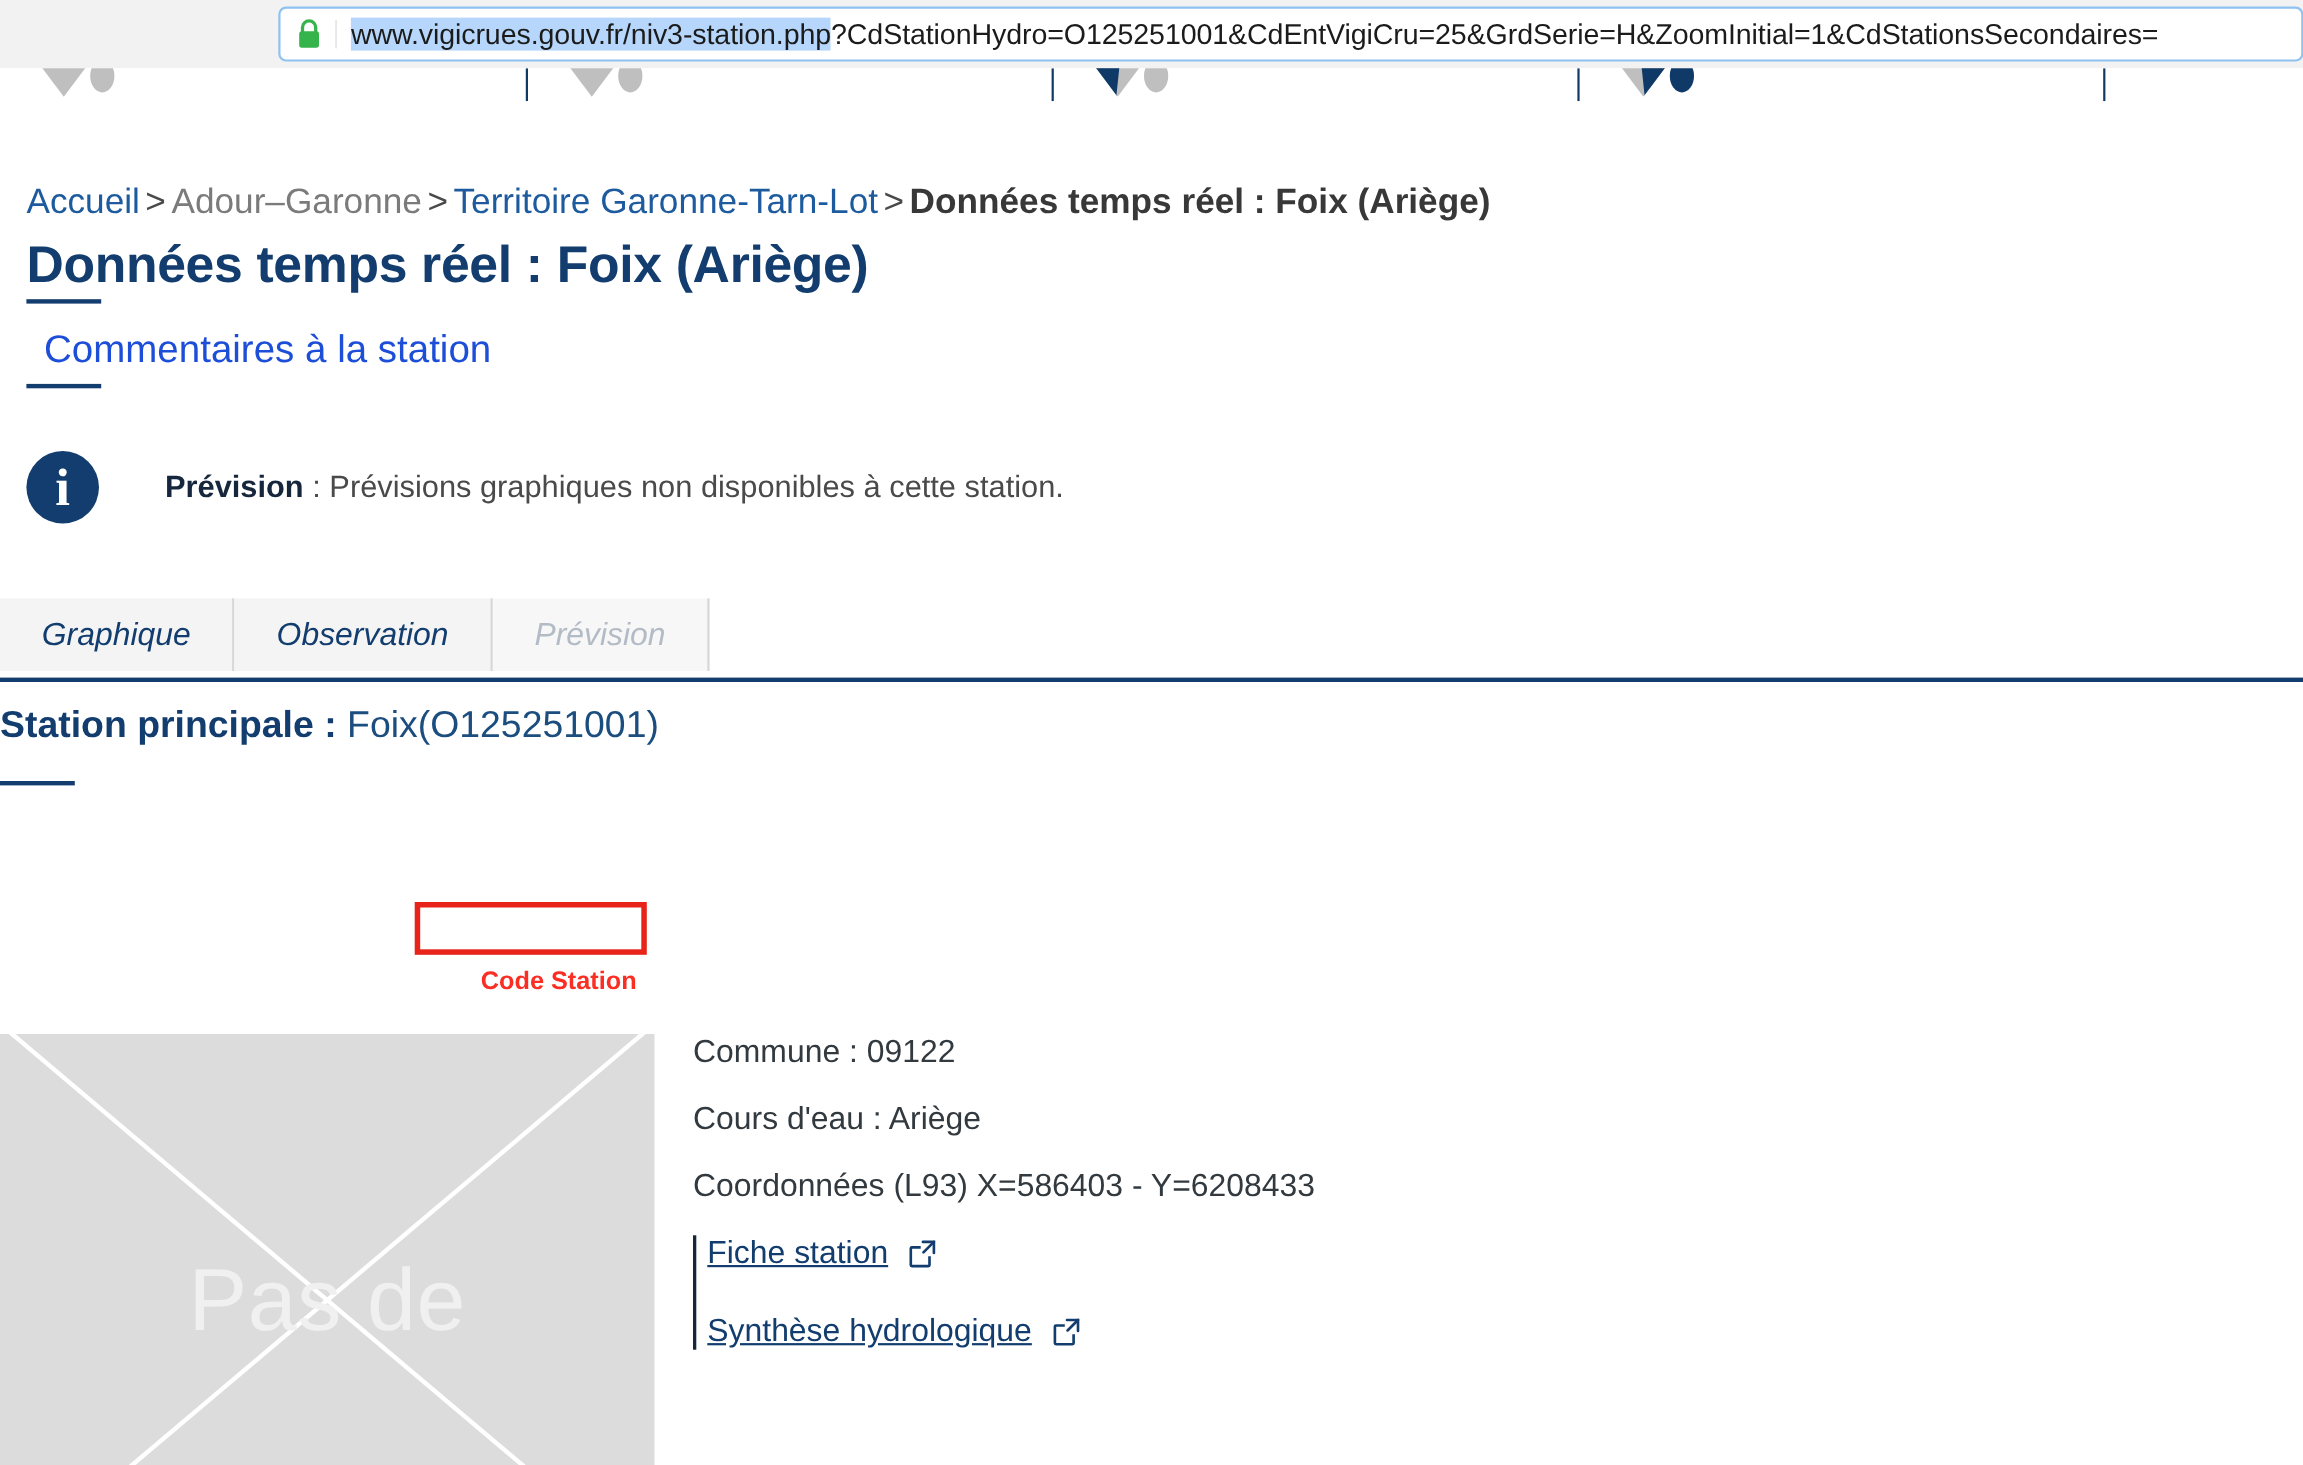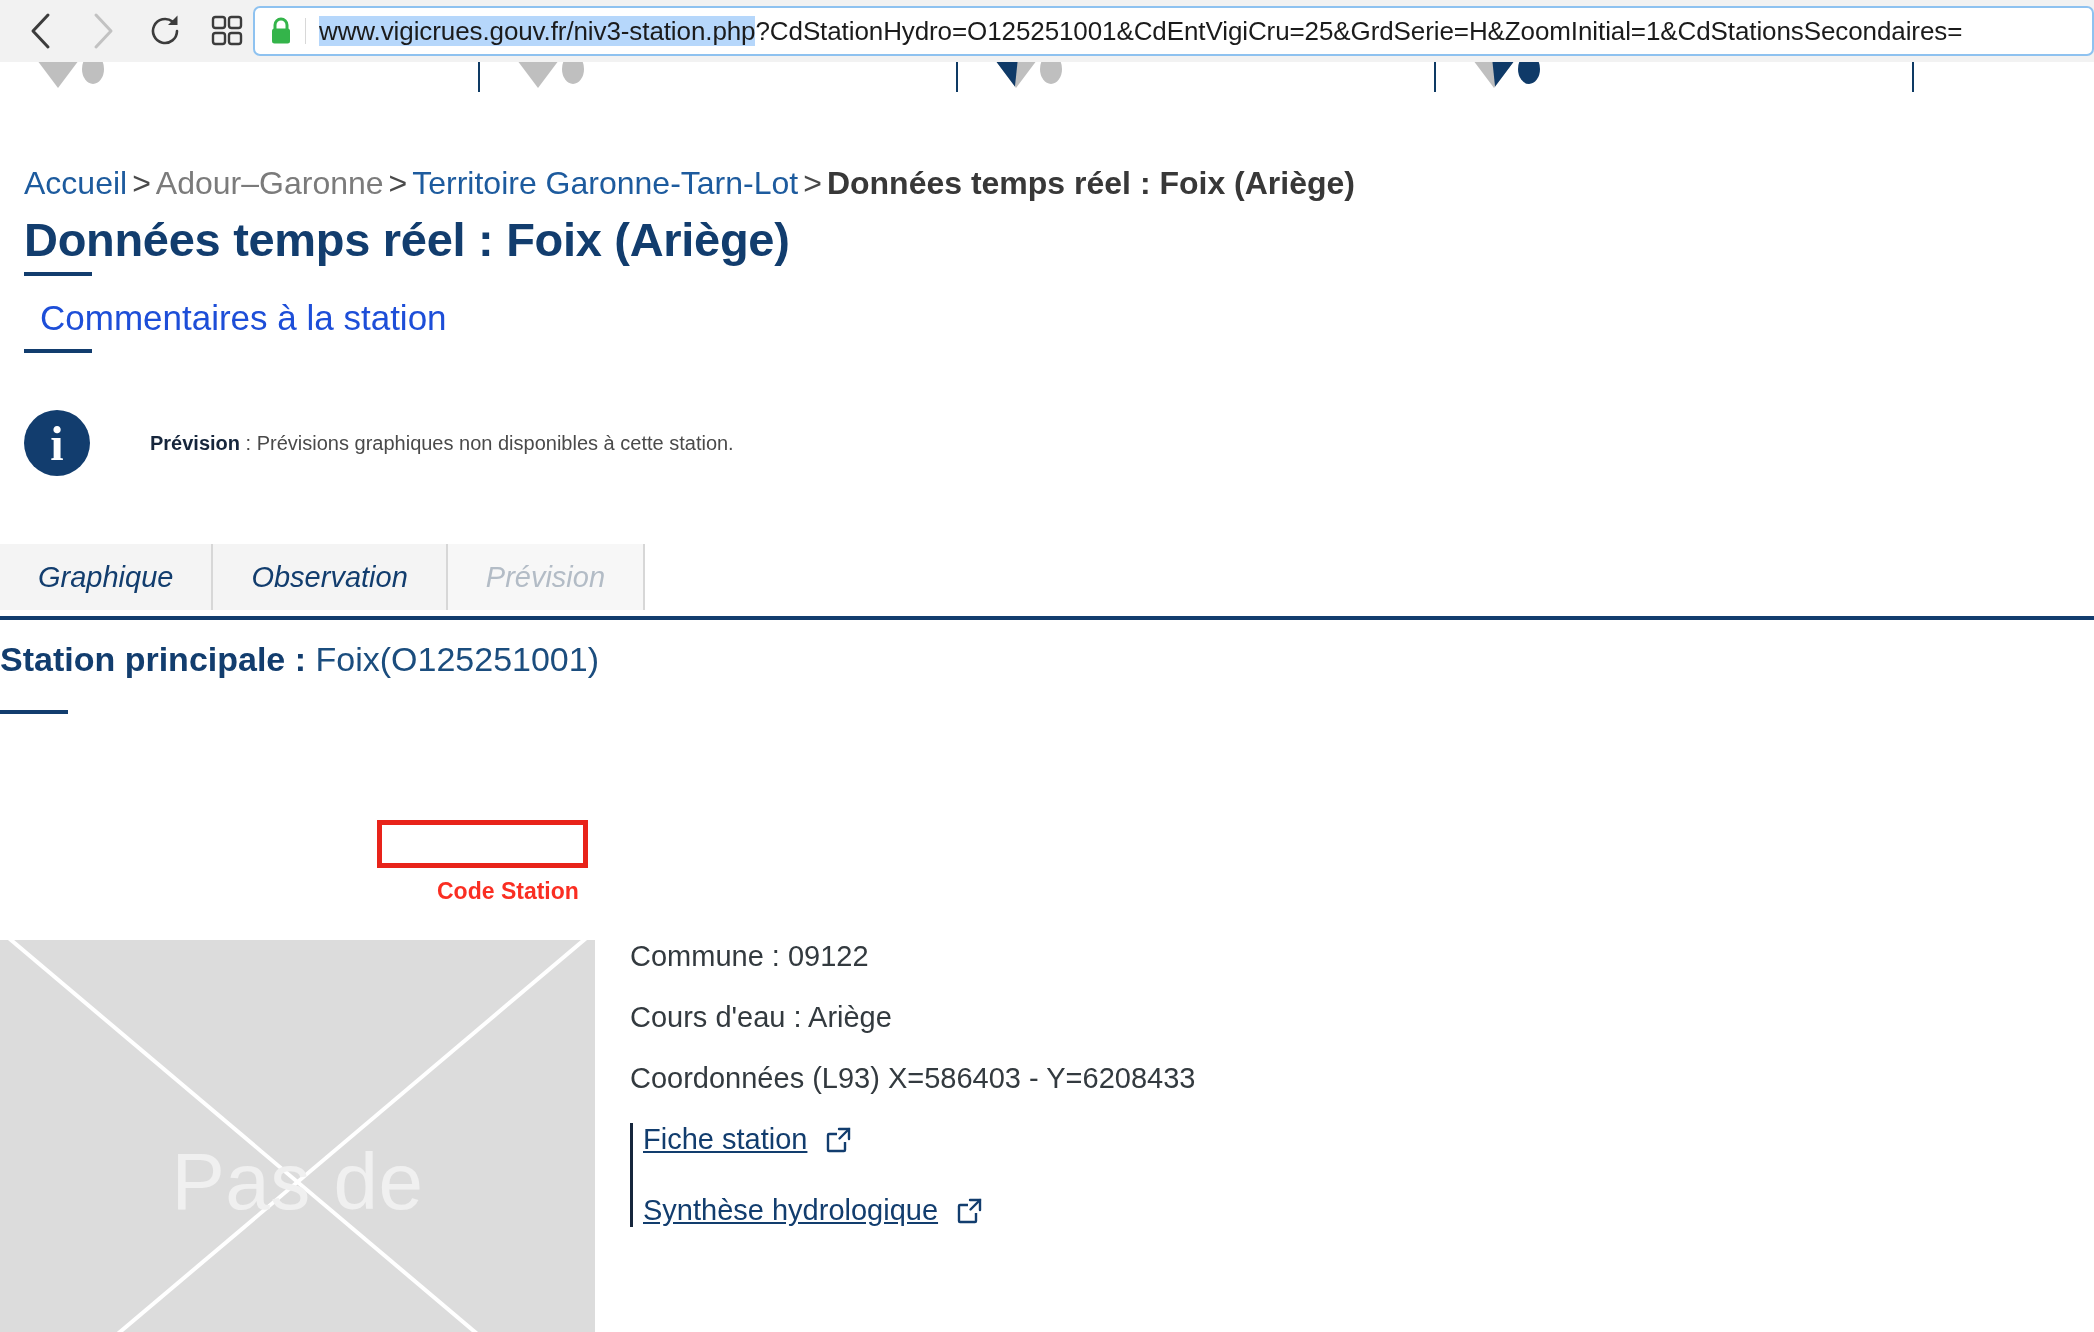--- a/index.html
+++ b/index.html
@@ -9,21 +9,21 @@
     background: #ffffff;
     font-family: "Liberation Sans", sans-serif;
     overflow: hidden;
   }
 
   
   .browser-bar {
     position: absolute; top: 0; left: 0;
     width: 2094px; height: 62px;
     background: #f2f2f2;
-    display: flex; align-items: center;
+    display: flex; align-items: center; justify-content: flex-end;
   }
   .nav-btns { display: flex; align-items: center; gap: 0px; padding-left: 10px; }
   .nav-btn {
     width: 62px; height: 46px;
     display: flex; align-items: center; justify-content: center;
   }
   .nav-btn svg { display: block; }
 
   .url-wrap {
     position: absolute; left: 253px; top: 6px;
@@ -110,21 +110,21 @@
   }
   .info-icon {
     width: 66px; height: 66px; border-radius: 50%;
     background: #123d6e; color: #ffffff;
     display: flex; align-items: center; justify-content: center;
     font-family: "Liberation Serif", serif;
     font-size: 48px; font-weight: bold;
     flex: none;
   }
   .notice-text {
-    margin-left: 60px; font-size: 20px; color: #4a4a4a;
+    margin-left: 60px; font-size: 28px; color: #4a4a4a;
   }
   .notice-text b { color: #16263c; }
 
   
   .tabs {
     position: absolute; left: 0; top: 452px;
     display: flex; align-items: flex-end;
   }
   .tab {
     height: 66px; padding: 0 38px;

